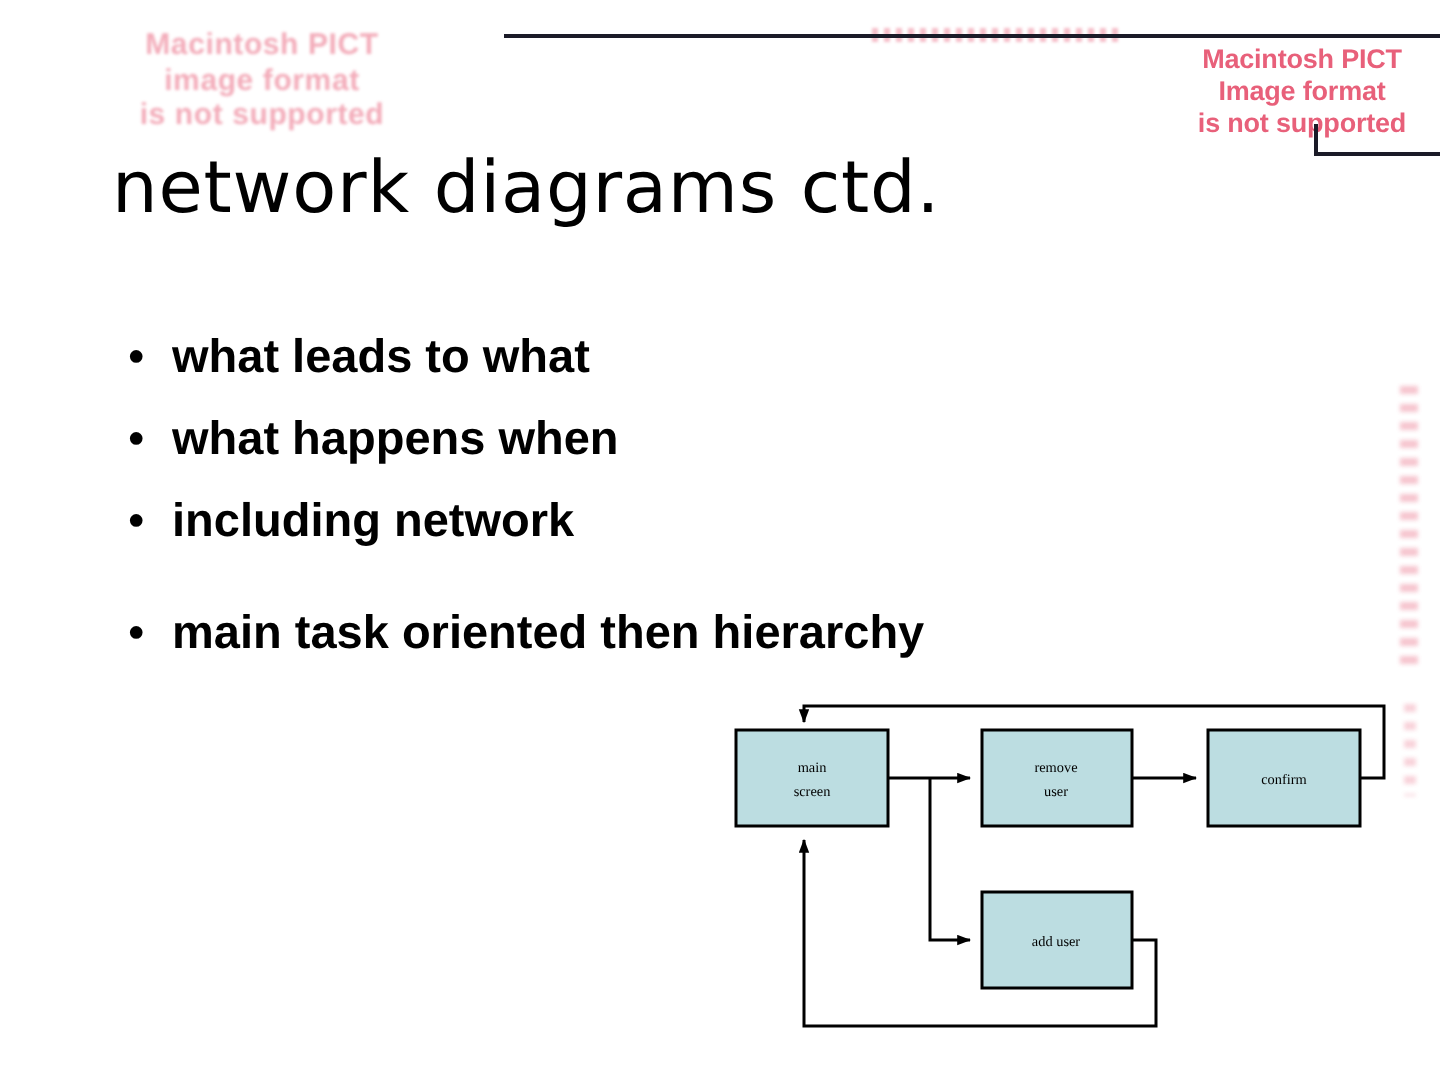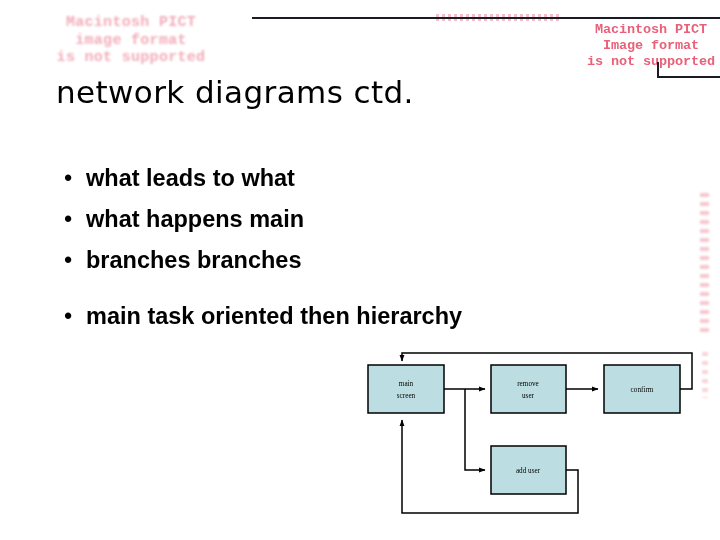--- a/index.html
+++ b/index.html
@@ -20,21 +20,21 @@
     width: 720px;
     height: 540px;
     background: #ffffff;
     overflow: hidden;
   }
 
   
   .pict-text {
     position: absolute;
     color: #e8607a;
-    font-family: Liberation Mono, monospace;
+    font-family: Liberation Sans, sans-serif;
     font-weight: bold;
     text-align: center;
     line-height: 1.18;
     white-space: pre-line;
   }
   #pict-left {
     left: 6px;
     top: 14px;
     width: 250px;
     font-size: 15px;
@@ -96,21 +96,21 @@
   #frame-br-h    { left: 657px; top: 76px;  width: 63px;  height: 1.6px; }
   #frame-br-v    { left: 657px; top: 62px;  width: 1.6px; height: 15px; }
 
   
   #title {
     position: absolute;
     left: 56px;
     top: 74px;
     width: 620px;
     font-family: "DejaVu Sans", sans-serif;
-    font-size: 31px;
+    font-size: 36px;
     color: #000000;
     letter-spacing: 0.4px;
     font-weight: 400;
   }
 
   
   #bullets {
     position: absolute;
     left: 64px;
     top: 158px;
@@ -176,26 +176,26 @@
 
   <div id="bullets">
 
     <div class="bullet">
       <span class="bullet-dot">•</span>
       <span class="bullet-text">what leads to what</span>
     </div>
 
     <div class="bullet">
       <span class="bullet-dot">•</span>
-      <span class="bullet-text">what happens main</span>
+      <span class="bullet-text">what happens when</span>
     </div>
 
     <div class="bullet">
       <span class="bullet-dot">•</span>
-      <span class="bullet-text">branches branches</span>
+      <span class="bullet-text">including network</span>
     </div>
 
     <div class="bullet spaced">
       <span class="bullet-dot">•</span>
       <span class="bullet-text">main task oriented then hierarchy</span>
     </div>
 
   </div>
 
   <div id="diagram">

